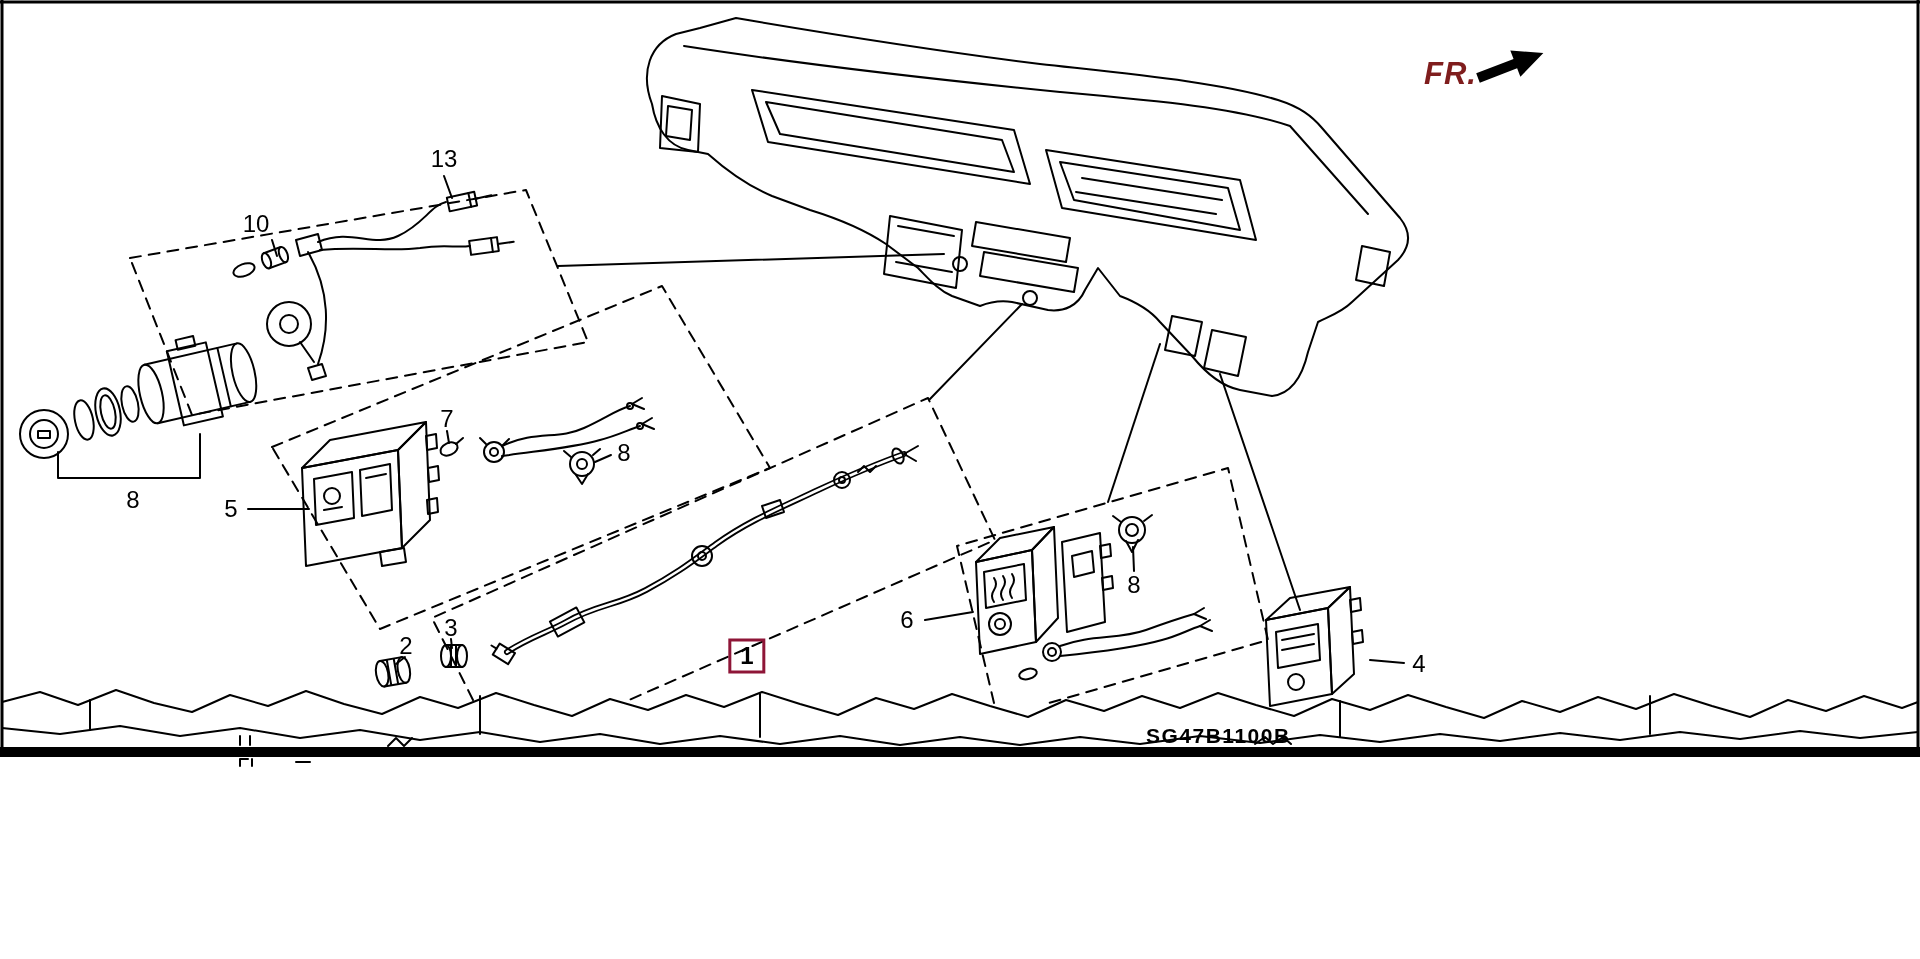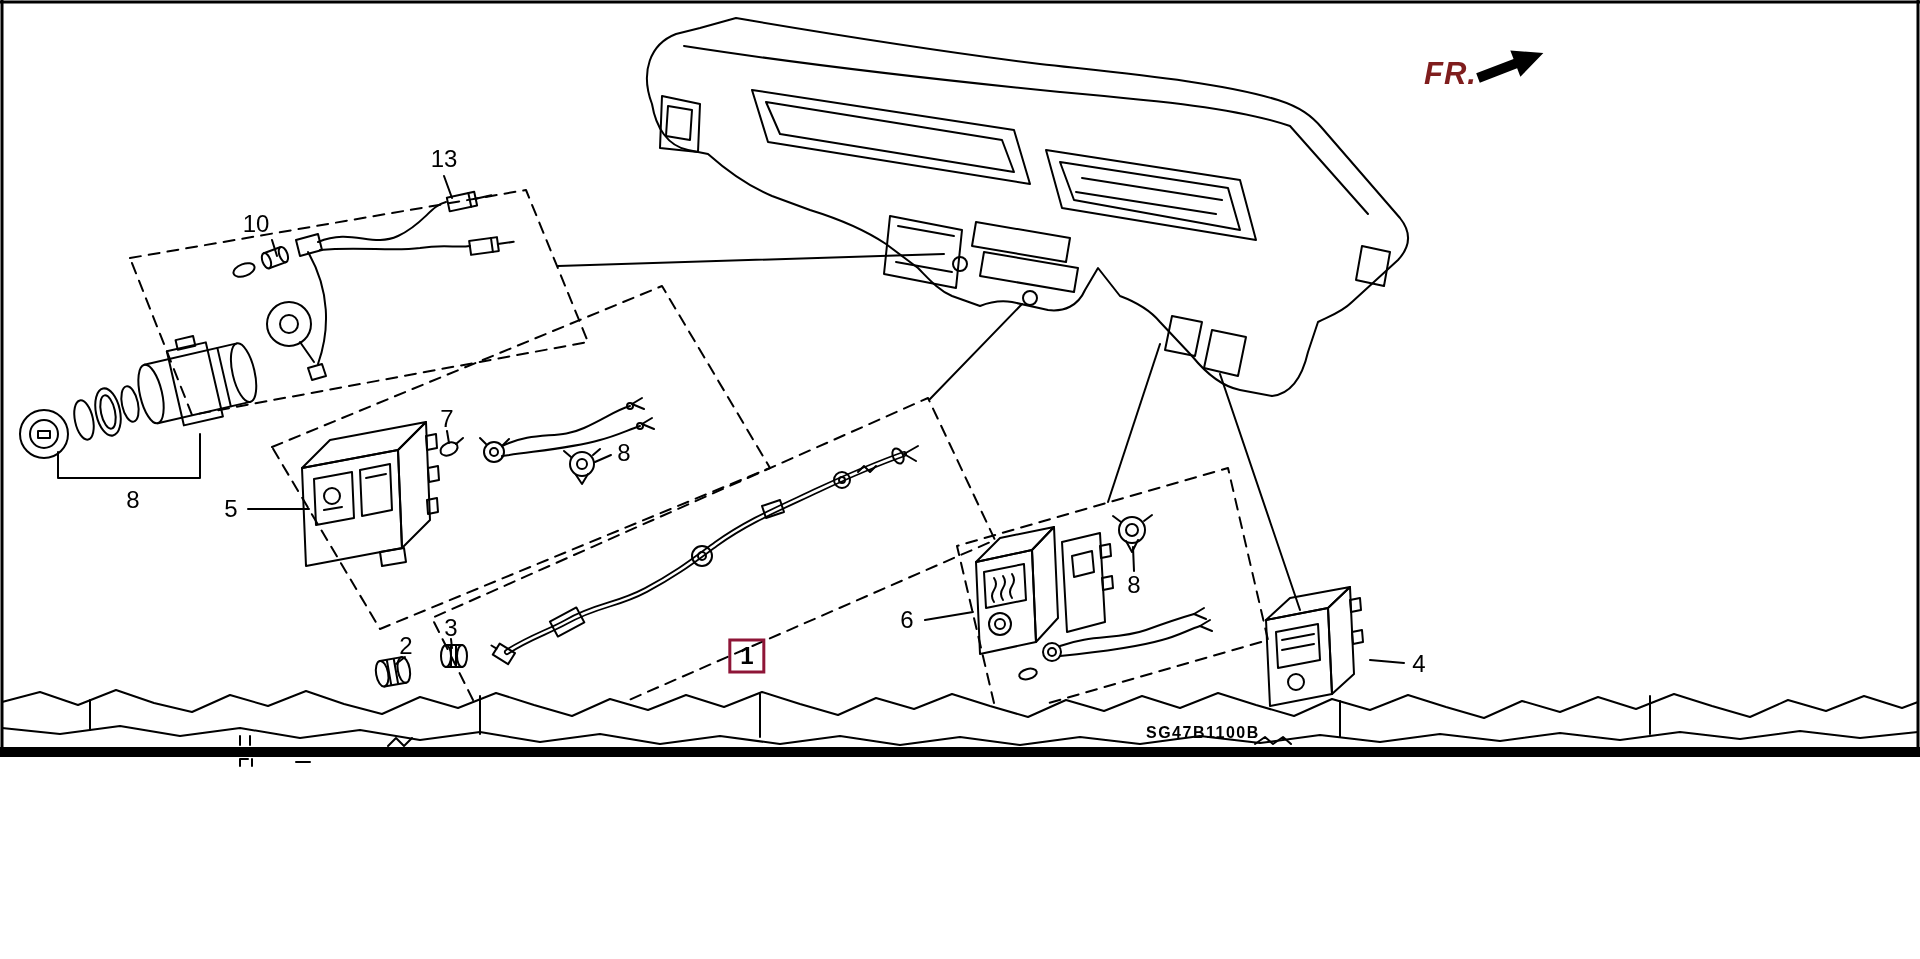--- a/index.html
+++ b/index.html
@@ -15,21 +15,21 @@
   .callout.boxed {
     border:3px solid var(--hl,#8e1537);
     padding:2px 9px 3px 9px;
     font-weight:bold;
   }
   .fr-label {
     position:absolute; font-size:31px; font-weight:bold; font-style:italic;
     color:#7f1d1d; letter-spacing:1px;
   }
   .part-code {
-    position:absolute; font-size:16px; font-weight:600; letter-spacing:1.5px; color:#000;
+    position:absolute; font-size:21px; font-weight:600; letter-spacing:1.5px; color:#000;
   }
 </style>
 </head>
 <body>
 
 <div class="canvas">
 
 <svg width="1920" height="959" viewBox="0 0 1920 959">
   <g fill="none" stroke="#000" stroke-width="2" stroke-linecap="round" stroke-linejoin="round">
 

